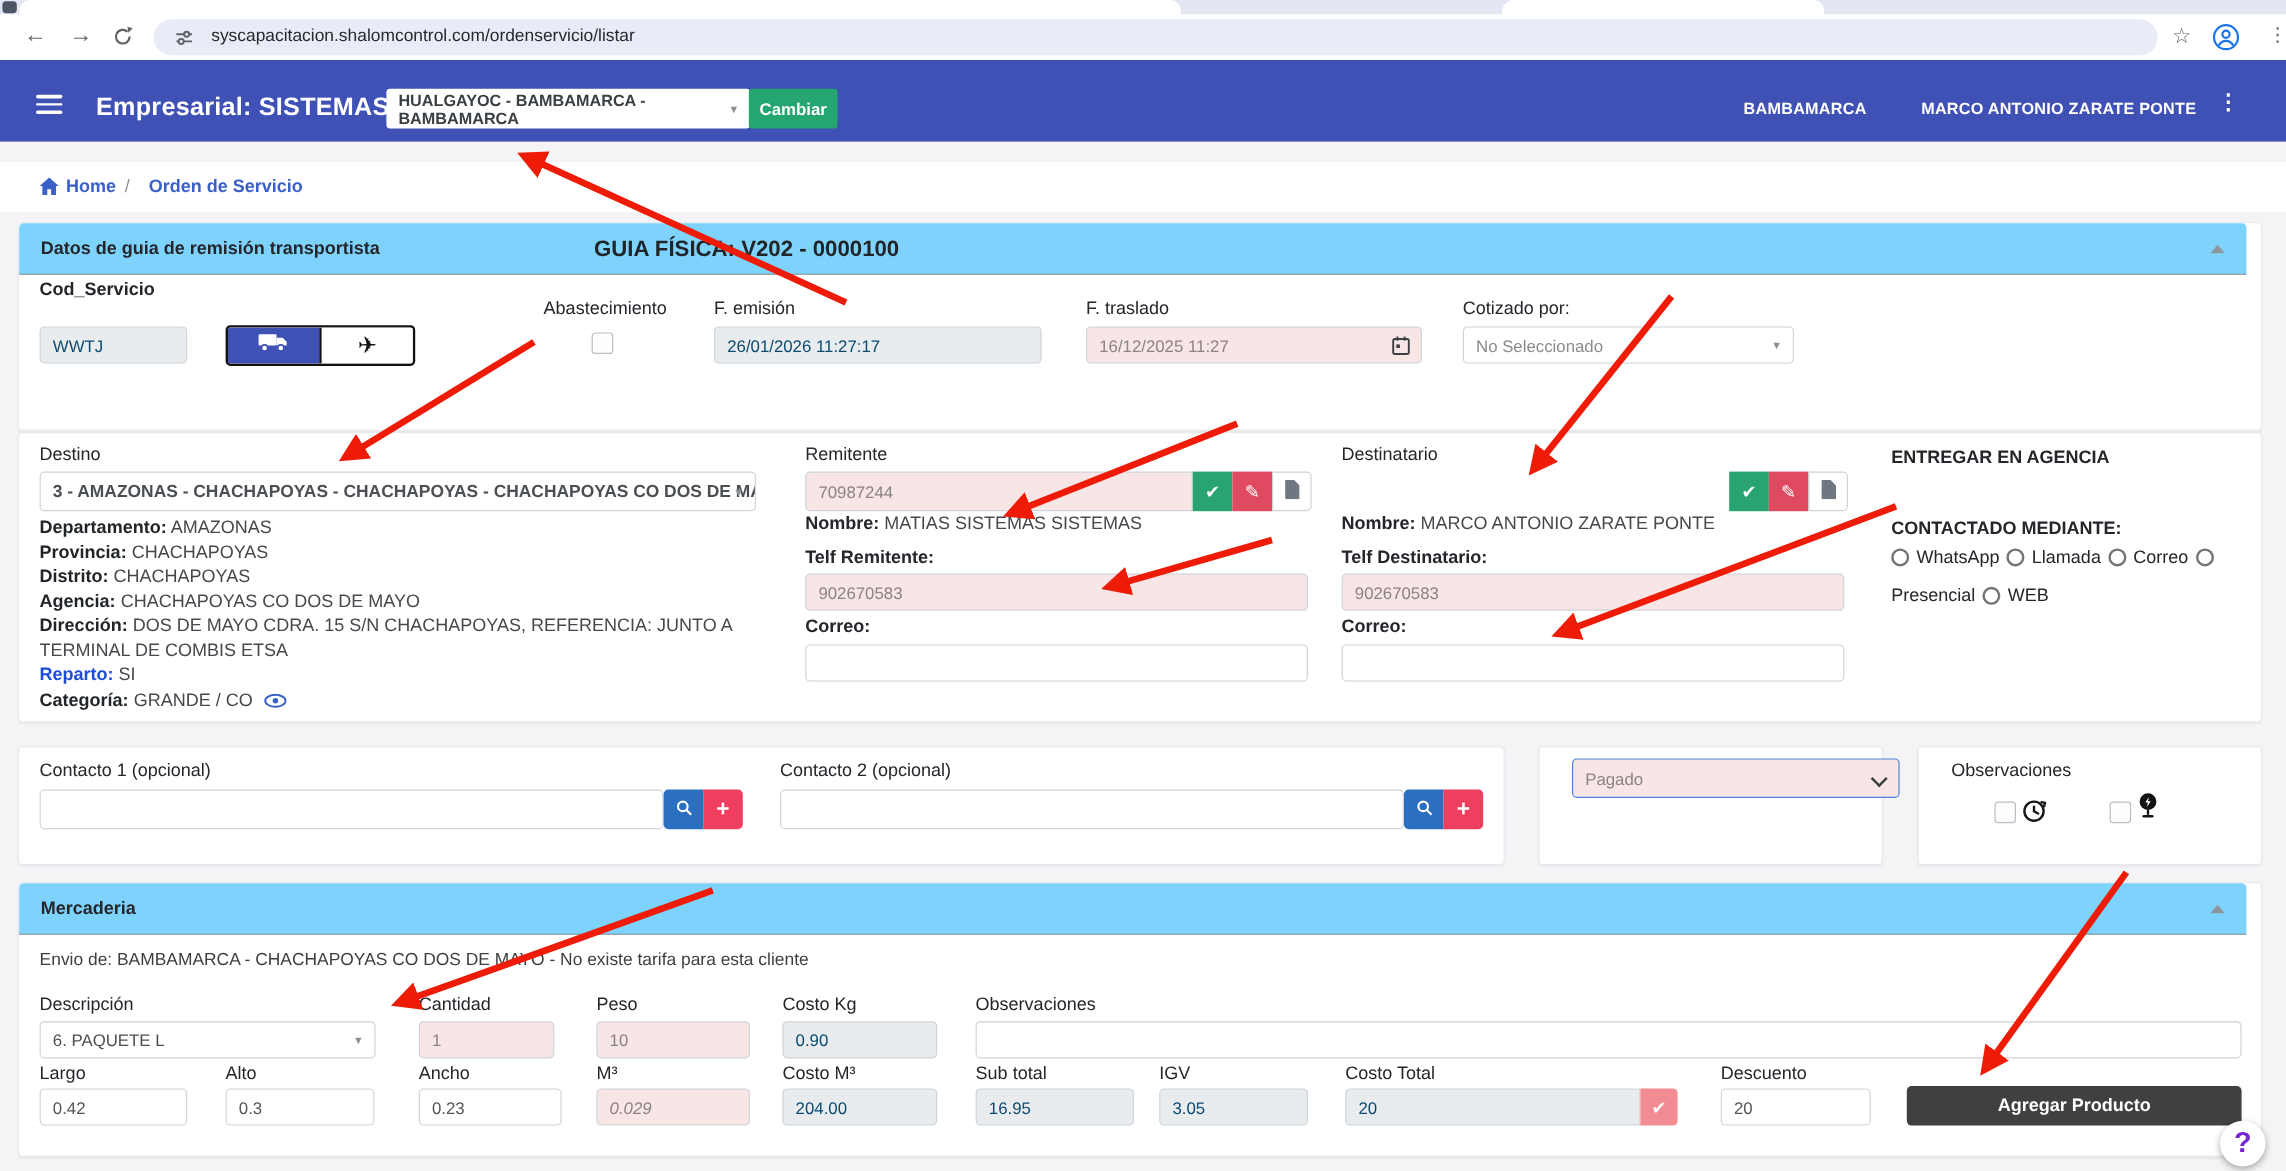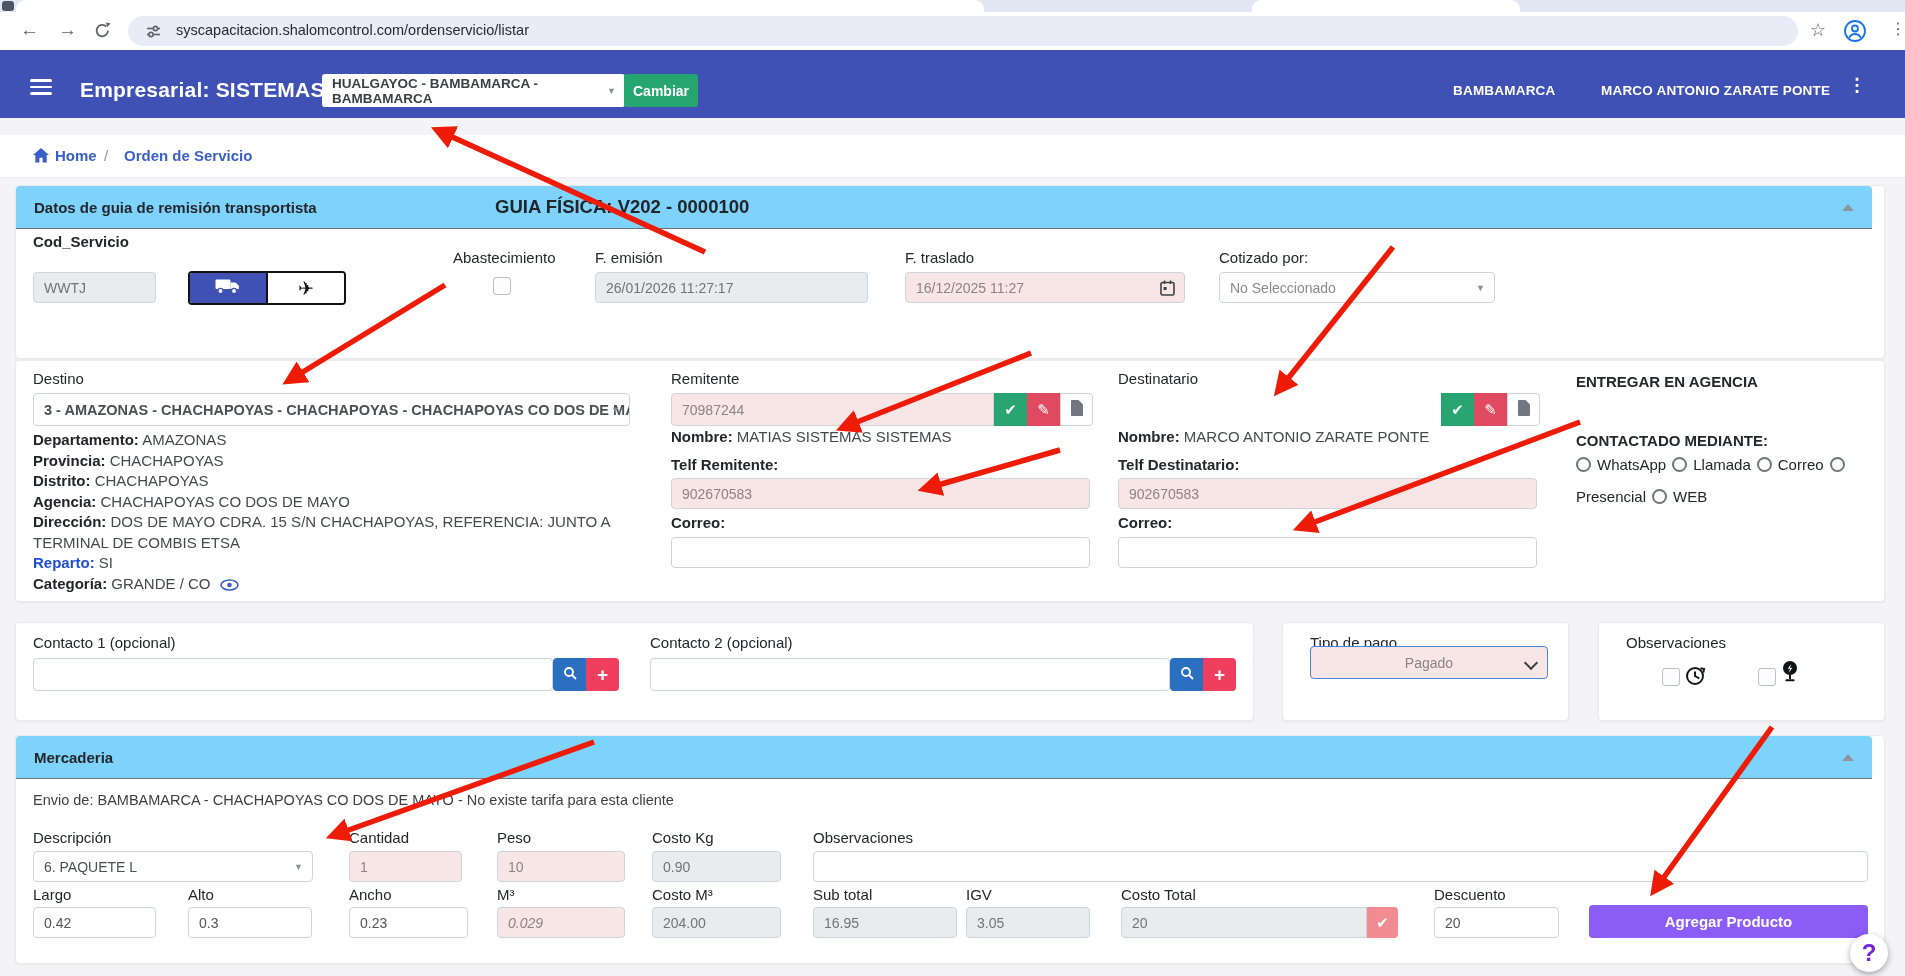--- a/index.html
+++ b/index.html
@@ -27,28 +27,28 @@
   .crumbband{left:0;top:135px;width:1905px;height:42px;background:#fff;border-bottom:1px solid #ececee;}
   .bluelink{color:#3a60c8;font-size:15px;font-weight:600;}
   
   .card{position:absolute;background:#fff;border:1px solid #e9eaee;border-radius:4px;box-shadow:0 1px 2px rgba(0,0,0,.05);}
   .card-head{position:absolute;left:0;top:0;right:12px;height:42px;background:#7dd3fc;border-bottom:1px solid #737373;border-radius:4px 4px 0 0;}
   .up-caret{position:absolute;right:18px;top:18px;width:0;height:0;border-left:6px solid transparent;border-right:6px solid transparent;border-bottom:7px solid #8e959c;}
   .flabel{position:absolute;font-size:15px;color:#24262b;white-space:nowrap;}
   .b{font-weight:bold;}
   .inp{position:absolute;height:31px;border:1px solid #ced4da;border-radius:4px;background:#fff;
        font-size:14px;color:#555;display:flex;align-items:center;padding:0 10px;box-sizing:border-box;white-space:nowrap;overflow:hidden;}
-  .inp.gray{background:#e9ecef;color:#737373;}
+  .inp.gray{background:#e9ecef;color:#0c4a6e;}
   .inp.pink{background:#f8e5e5;color:#8b8484;}
   .selcaret{position:absolute;right:9px;top:50%;transform:translateY(-50%);font-size:9px;color:#8b9095;}
   .addon{position:absolute;height:33px;width:33px;display:flex;align-items:center;justify-content:center;color:#fff;font-size:15px;box-sizing:border-box;}
   .detail-lines{position:absolute;font-size:15px;line-height:20.5px;color:#46484d;}
   .radio{display:inline-block;width:15px;height:15px;border:2px solid #70757a;border-radius:50%;background:#fff;box-sizing:border-box;}
   .chk{position:absolute;width:18px;height:18px;border:1px solid #b9bfc6;border-radius:3px;background:#fdfdfd;box-sizing:border-box;}
-  .redbtn{position:absolute;background:#8b5cf6;color:#fff;font-weight:bold;font-size:15px;border-radius:4px;
+  .redbtn{position:absolute;background:#404040;color:#fff;font-weight:bold;font-size:15px;border-radius:4px;
           display:flex;align-items:center;justify-content:center;}
   .helpfab{position:absolute;left:1850px;top:934px;width:38px;height:38px;border-radius:50%;background:#fff;
            box-shadow:0 2px 6px rgba(0,0,0,.35);display:flex;align-items:center;justify-content:center;
            color:#7326d3;font-size:24px;font-weight:bold;}
   .annot{position:absolute;left:0;top:0;pointer-events:none;z-index:40;}
   .toggle{position:absolute;left:188px;top:271px;width:158px;height:34px;border:2px solid #121212;border-radius:4px;
           display:flex;box-sizing:border-box;overflow:hidden;}
   .toggle .half{flex:1;display:flex;align-items:center;justify-content:center;}
   .toggle .truck{background:#3f51b5;}
   .toggle .plane{background:#fff;border-left:2px solid #121212;font-size:19px;color:#111;}
@@ -270,21 +270,21 @@
           <circle cx="6" cy="6" r="4" fill="none" stroke="#fff" stroke-width="1.8"></circle>
           <line x1="9" y1="9" x2="13" y2="13" stroke="#fff" stroke-width="1.8"></line>
         </svg></span>
   </div>
   <div class="addon" style="left:1203px;top:658px;background:#ef3e5e;border-radius:0 4px 4px 0;font-size:19px;font-weight:bold;">
       <span>+</span>
     </div>
 
   <div class="card" style="left:1282px;top:622px;width:285px;height:97px;"></div>
   <span class="flabel" style="left:1310px;top:634px;">Tipo de pago</span>
-  <div class="inp pink" style="left:1310px;top:646px;width:238px;height:33px;border:1.6px solid #4a86d8;justify-content:center;">
+  <div class="inp pink" style="left:1310px;top:632px;width:273px;height:33px;border:1.6px solid #4a86d8;">
     <span>Pagado</span>
     <span class="chevron"></span>
   </div>
 
   <div class="card" style="left:1598px;top:622px;width:285px;height:97px;"></div>
   <span class="flabel" style="left:1626px;top:634px;">Observaciones</span>
   <span class="chk" style="left:1662px;top:668px;"></span>
   <span class="abs" style="left:1684px;top:664px;">
     <svg width="23" height="23" viewBox="0 0 23 23">
         <circle cx="11" cy="12" r="8" fill="none" stroke="#16181b" stroke-width="2"></circle>
@@ -328,21 +328,21 @@
   <div class="inp" style="left:33px;top:907px;width:123px;">0.42</div>
   <span class="flabel" style="left:188px;top:886px;">Alto</span>
   <div class="inp" style="left:188px;top:907px;width:124px;">0.3</div>
   <span class="flabel" style="left:349px;top:886px;">Ancho</span>
   <div class="inp" style="left:349px;top:907px;width:119px;">0.23</div>
   <span class="flabel" style="left:497px;top:886px;">M³</span>
   <div class="inp pink" style="left:497px;top:907px;width:128px;font-style:italic;">0.029</div>
   <span class="flabel" style="left:652px;top:886px;">Costo M³</span>
   <div class="inp gray" style="left:652px;top:907px;width:129px;">204.00</div>
   <span class="flabel" style="left:813px;top:886px;">Sub total</span>
-  <div class="inp gray" style="left:813px;top:907px;width:144px;">16.95</div>
+  <div class="inp gray" style="left:813px;top:907px;width:132px;">16.95</div>
   <span class="flabel" style="left:966px;top:886px;">IGV</span>
   <div class="inp gray" style="left:966px;top:907px;width:124px;">3.05</div>
   <span class="flabel" style="left:1121px;top:886px;">Costo Total</span>
   <div class="inp gray" style="left:1121px;top:907px;width:246px;border-radius:4px 0 0 4px;">20</div>
   <div class="addon" style="left:1367px;top:907px;height:31px;width:31px;background:#f08c92;border-radius:0 4px 4px 0;">
       <span>✔</span>
     </div>
   <span class="flabel" style="left:1434px;top:886px;">Descuento</span>
   <div class="inp" style="left:1434px;top:907px;width:125px;">20</div>
   <div class="redbtn" style="left:1589px;top:905px;width:279px;height:33px;">Agregar Producto</div>

